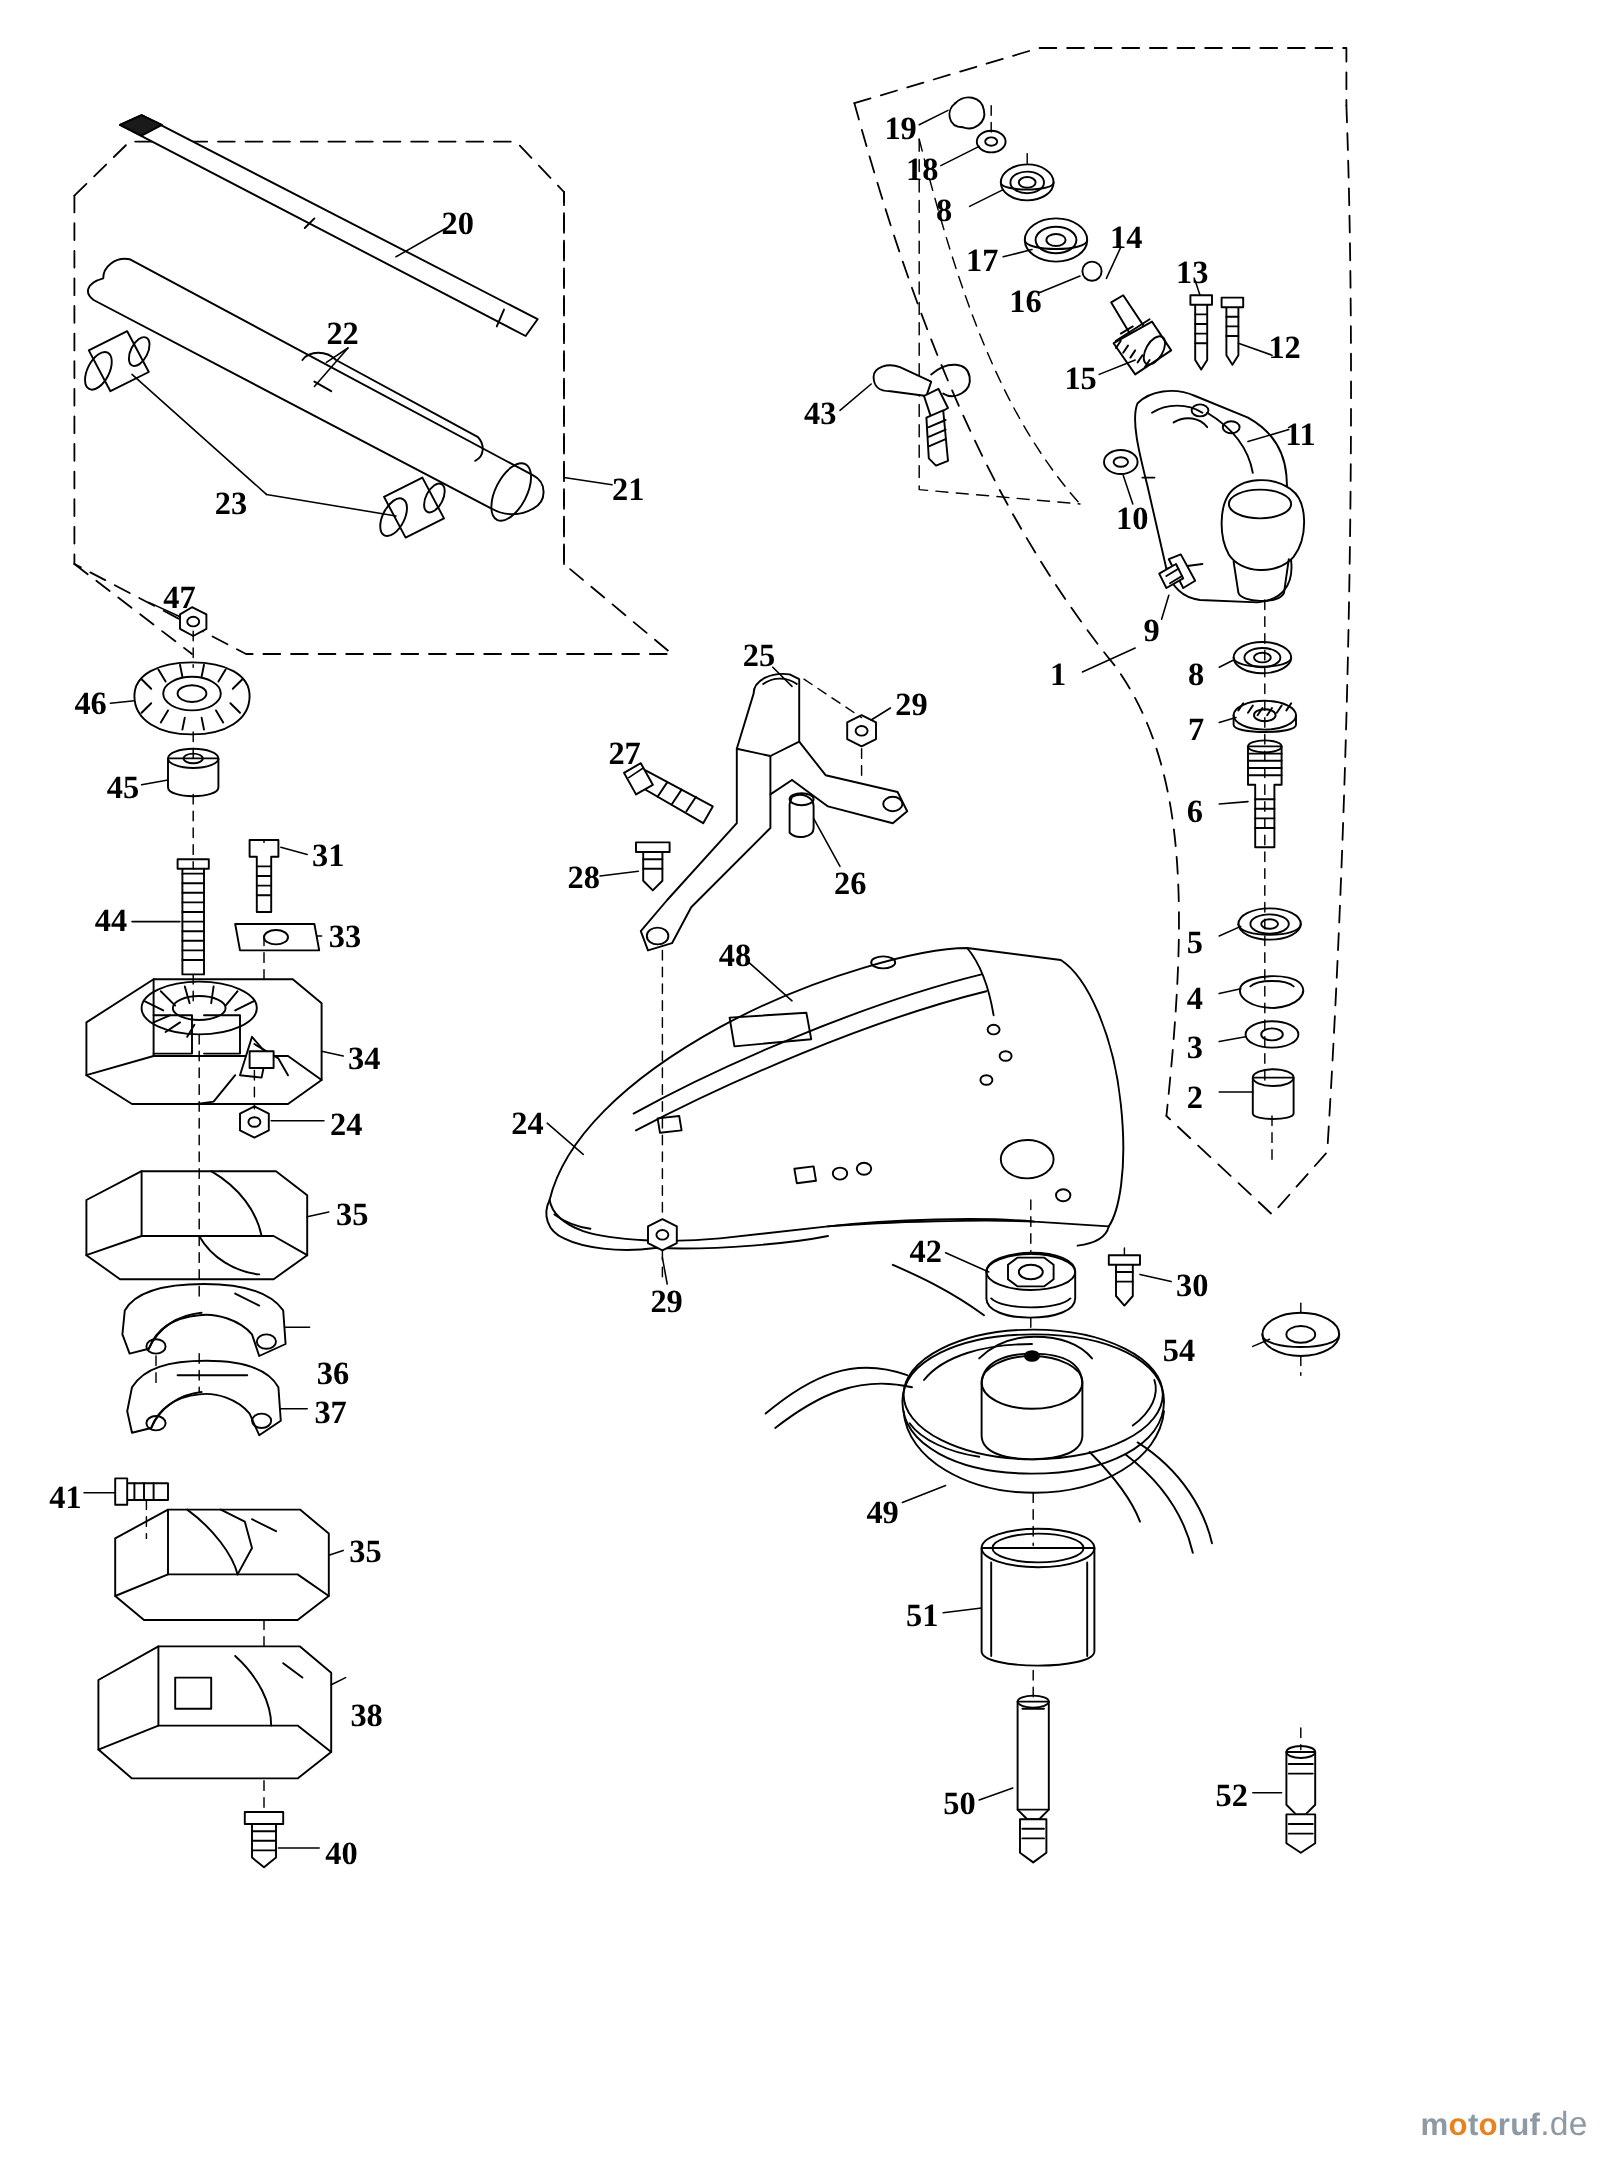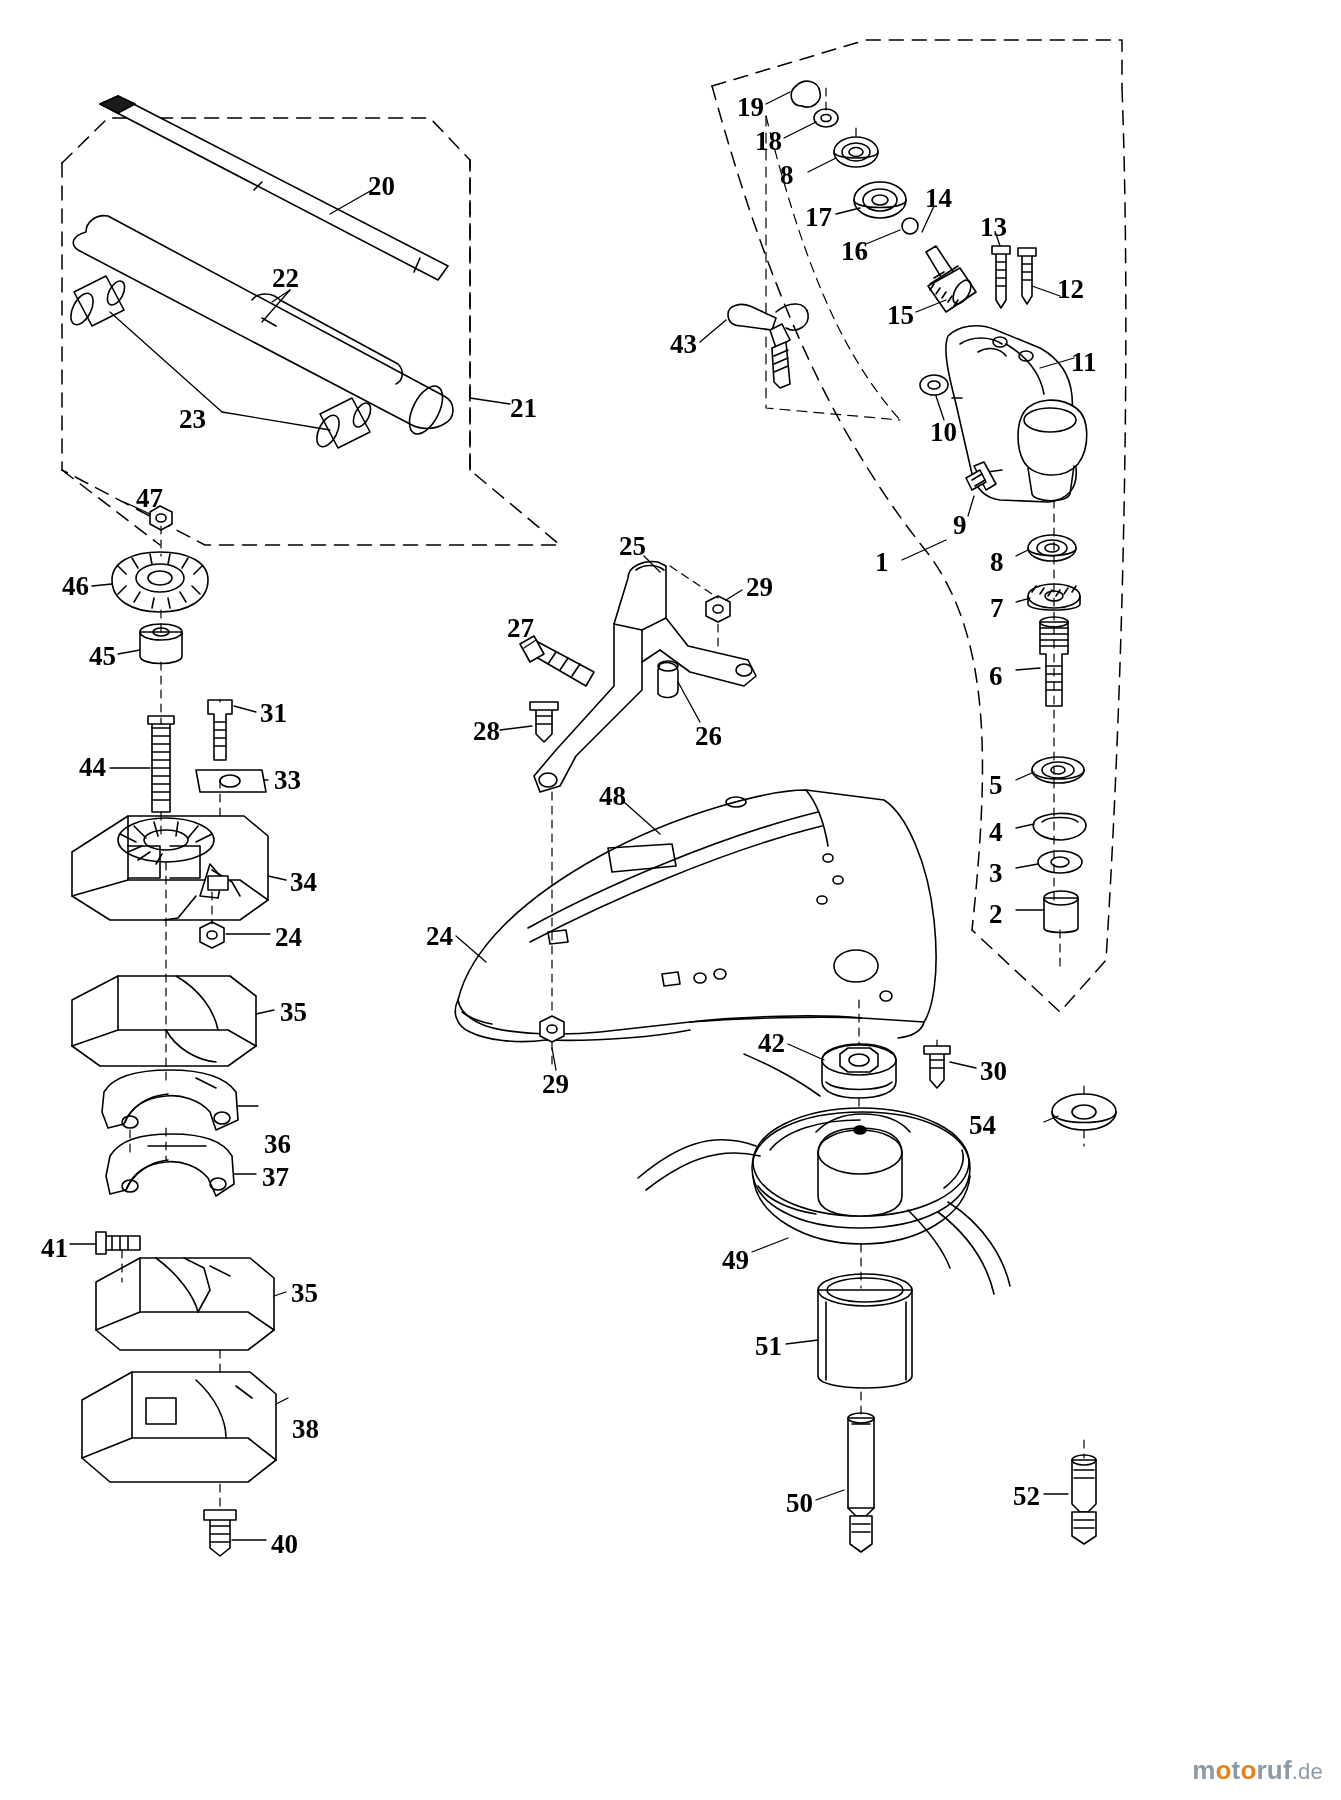--- a/index.html
+++ b/index.html
@@ -4,21 +4,21 @@
 <style>
   html,body{margin:0;padding:0;background:#ffffff;}
   body{width:1341px;height:1800px;position:relative;overflow:hidden;
        font-family:"Liberation Serif",serif;color:#000;}
   #diagram{position:absolute;left:0;top:0;width:1341px;height:1800px;}
   .callout{position:absolute;font-family:"Liberation Serif",serif;font-size:27px;
            font-weight:700;color:#000;line-height:1;white-space:nowrap;}
   .wm{position:absolute;right:18px;bottom:14px;font-family:"Liberation Sans",sans-serif;
       font-size:26px;letter-spacing:.2px;}
   .wm .m{color:#8d9aa6;font-weight:700;}
-  .wm .de{color:#8d9aa6;font-weight:400;font-size:22px;text-align:center;}
+  .wm .de{color:#8d9aa6;font-weight:400;font-size:28px;text-align:center;}
 </style>
 </head>
 <body>
 
 <svg id="diagram" viewBox="0 0 1341 1800" xmlns="http://www.w3.org/2000/svg">
   <g fill="none" stroke="#000" stroke-width="1.6" stroke-linecap="round" stroke-linejoin="round">
 
     <g stroke-dasharray="14 9" stroke-width="1.5">
       <path d="M62 163 L108 118 L430 118 L470 160"></path>
       <path d="M62 163 L62 470 L205 545 L560 545 L470 470 L470 160"></path>

